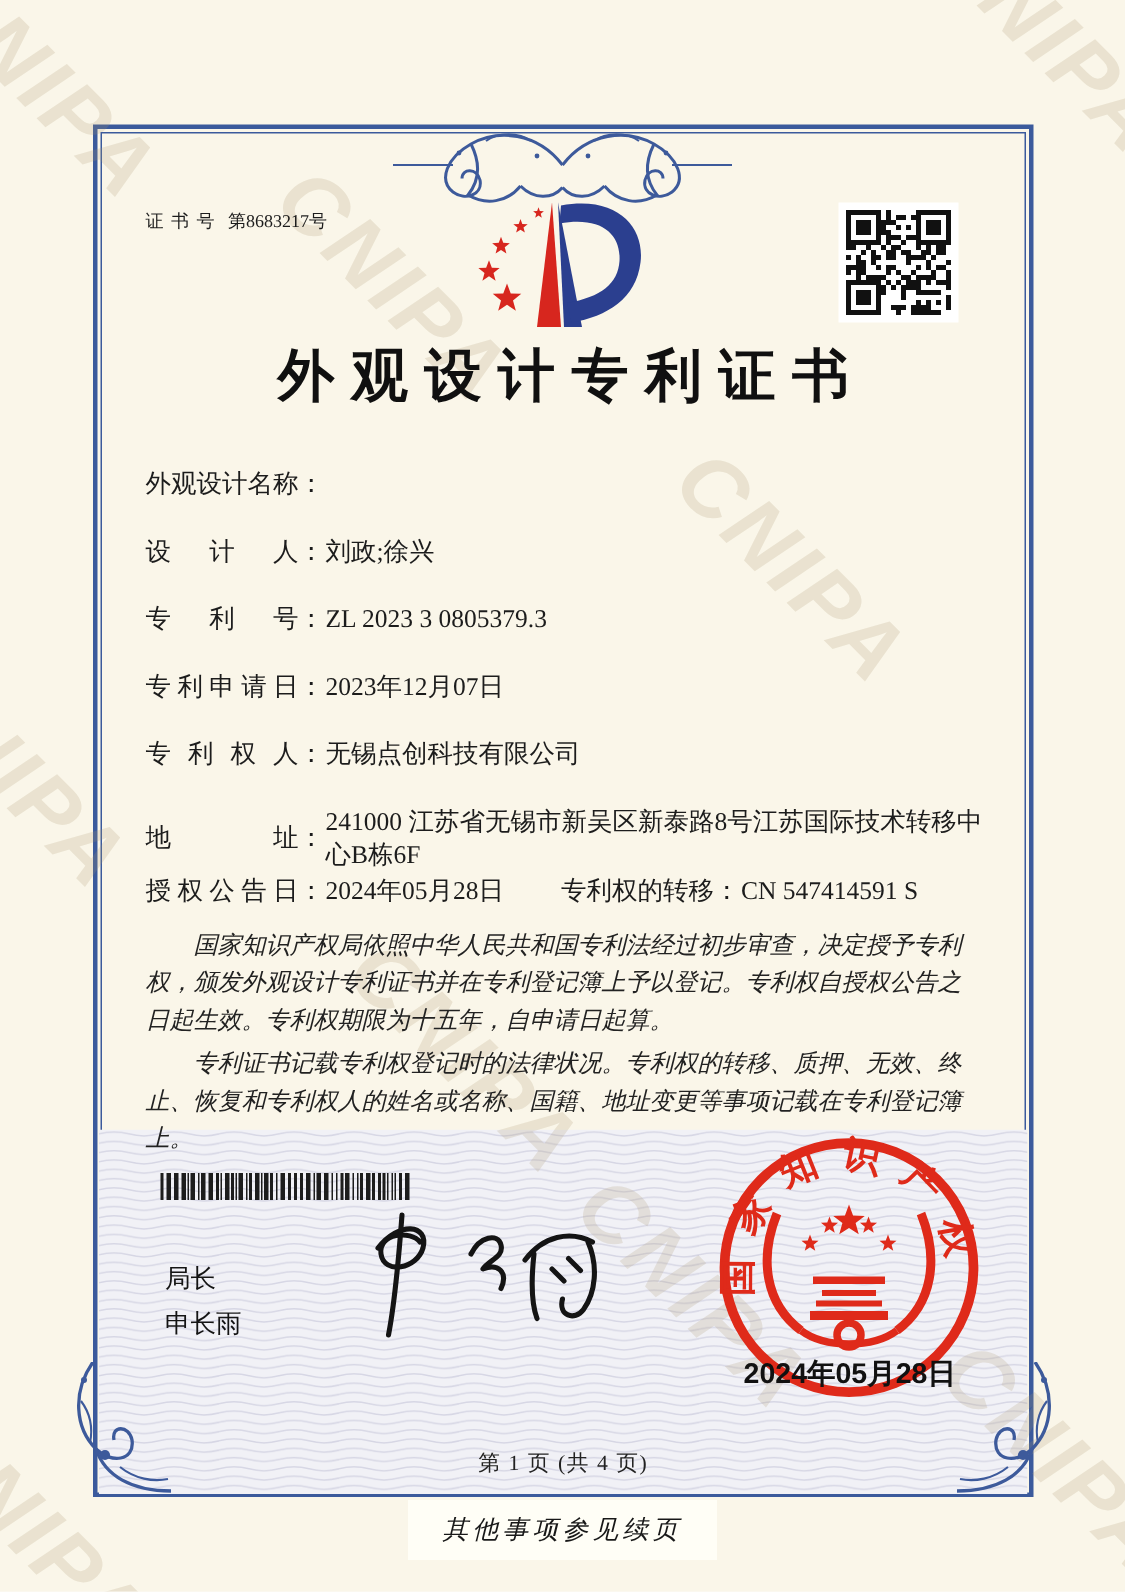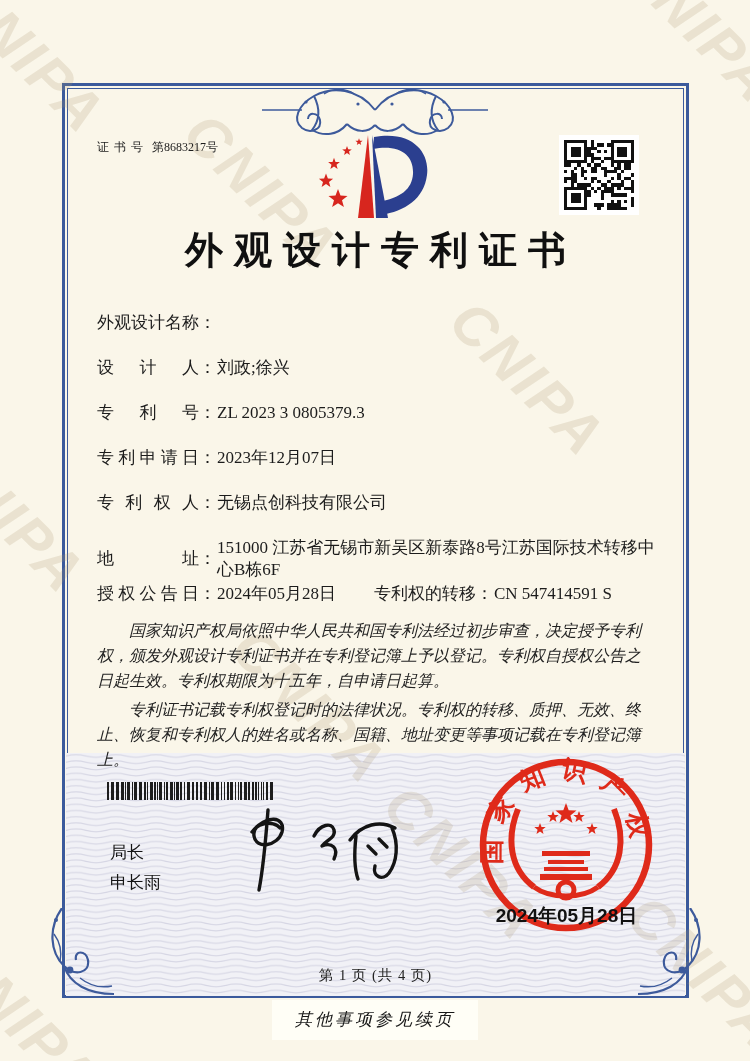--- a/index.html
+++ b/index.html
@@ -289,21 +289,21 @@
         <span class="fvalue">2023年12月07日</span>
     </div>
     <div class="frow">
       <span class="flabel">专利权人</span>
         <span class="colon">：</span>
         <span class="fvalue">无锡点创科技有限公司</span>
     </div>
     <div class="frow tight">
       <span class="flabel">地址</span>
         <span class="colon">：</span>
-        <span class="fvalue">151000 江苏省无锡市新吴区新泰路8号江苏国际技术转移中心B栋6F</span>
+        <span class="fvalue">241000 江苏省无锡市新吴区新泰路8号江苏国际技术转移中心B栋6F</span>
     </div>
     <div class="frow">
       <span class="flabel">授权公告日</span>
         <span class="colon">：</span>
         <span class="fvalue w1">2024年05月28日</span>
       <span class="flabel">专利权的转移</span>
         <span class="colon">：</span>
         <span class="fvalue">CN 547414591 S</span>
     </div>
   </div>

